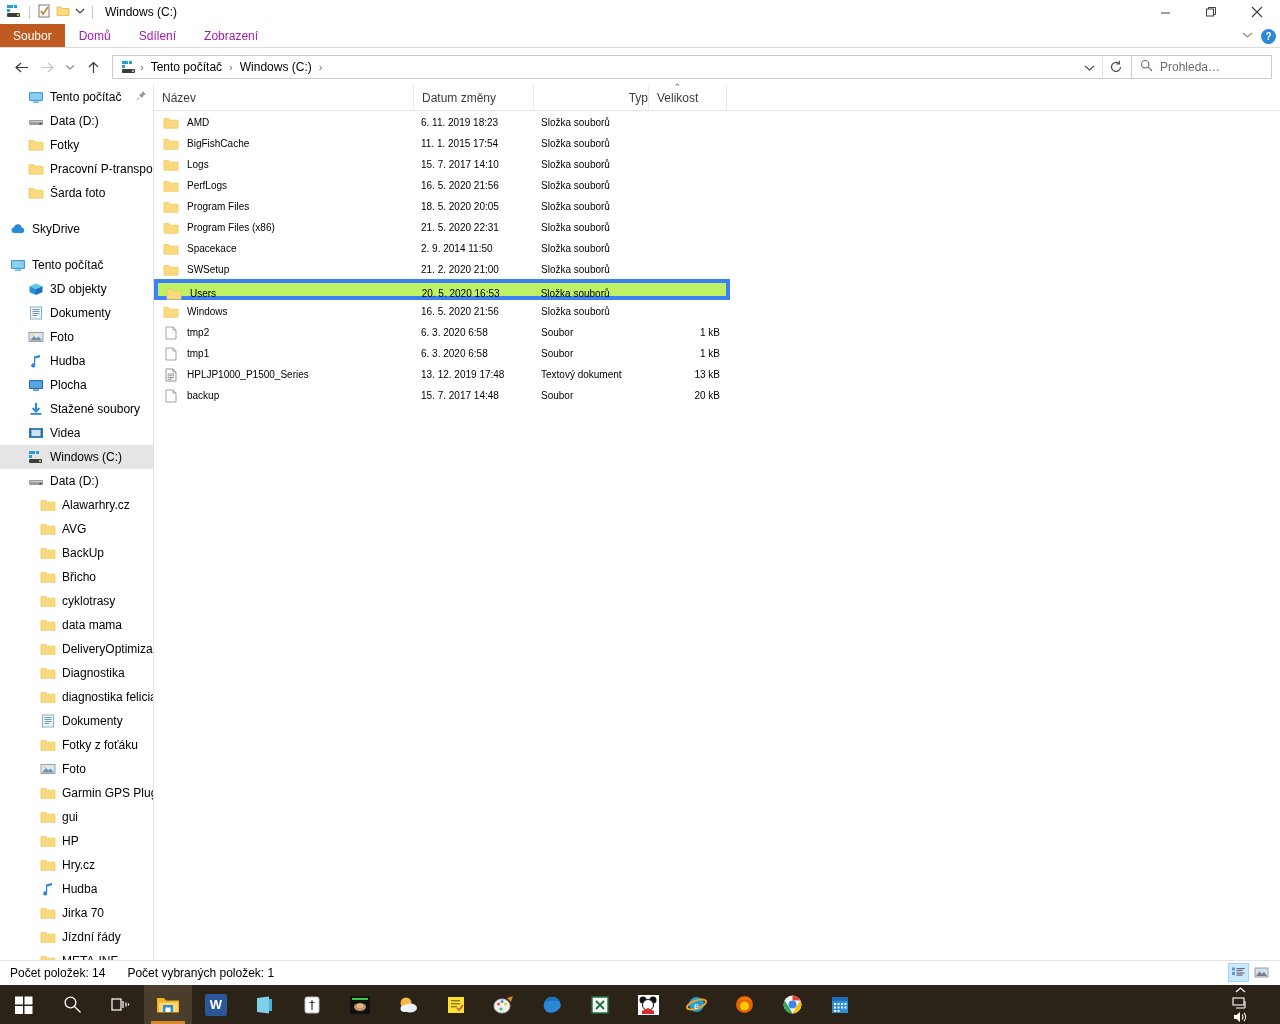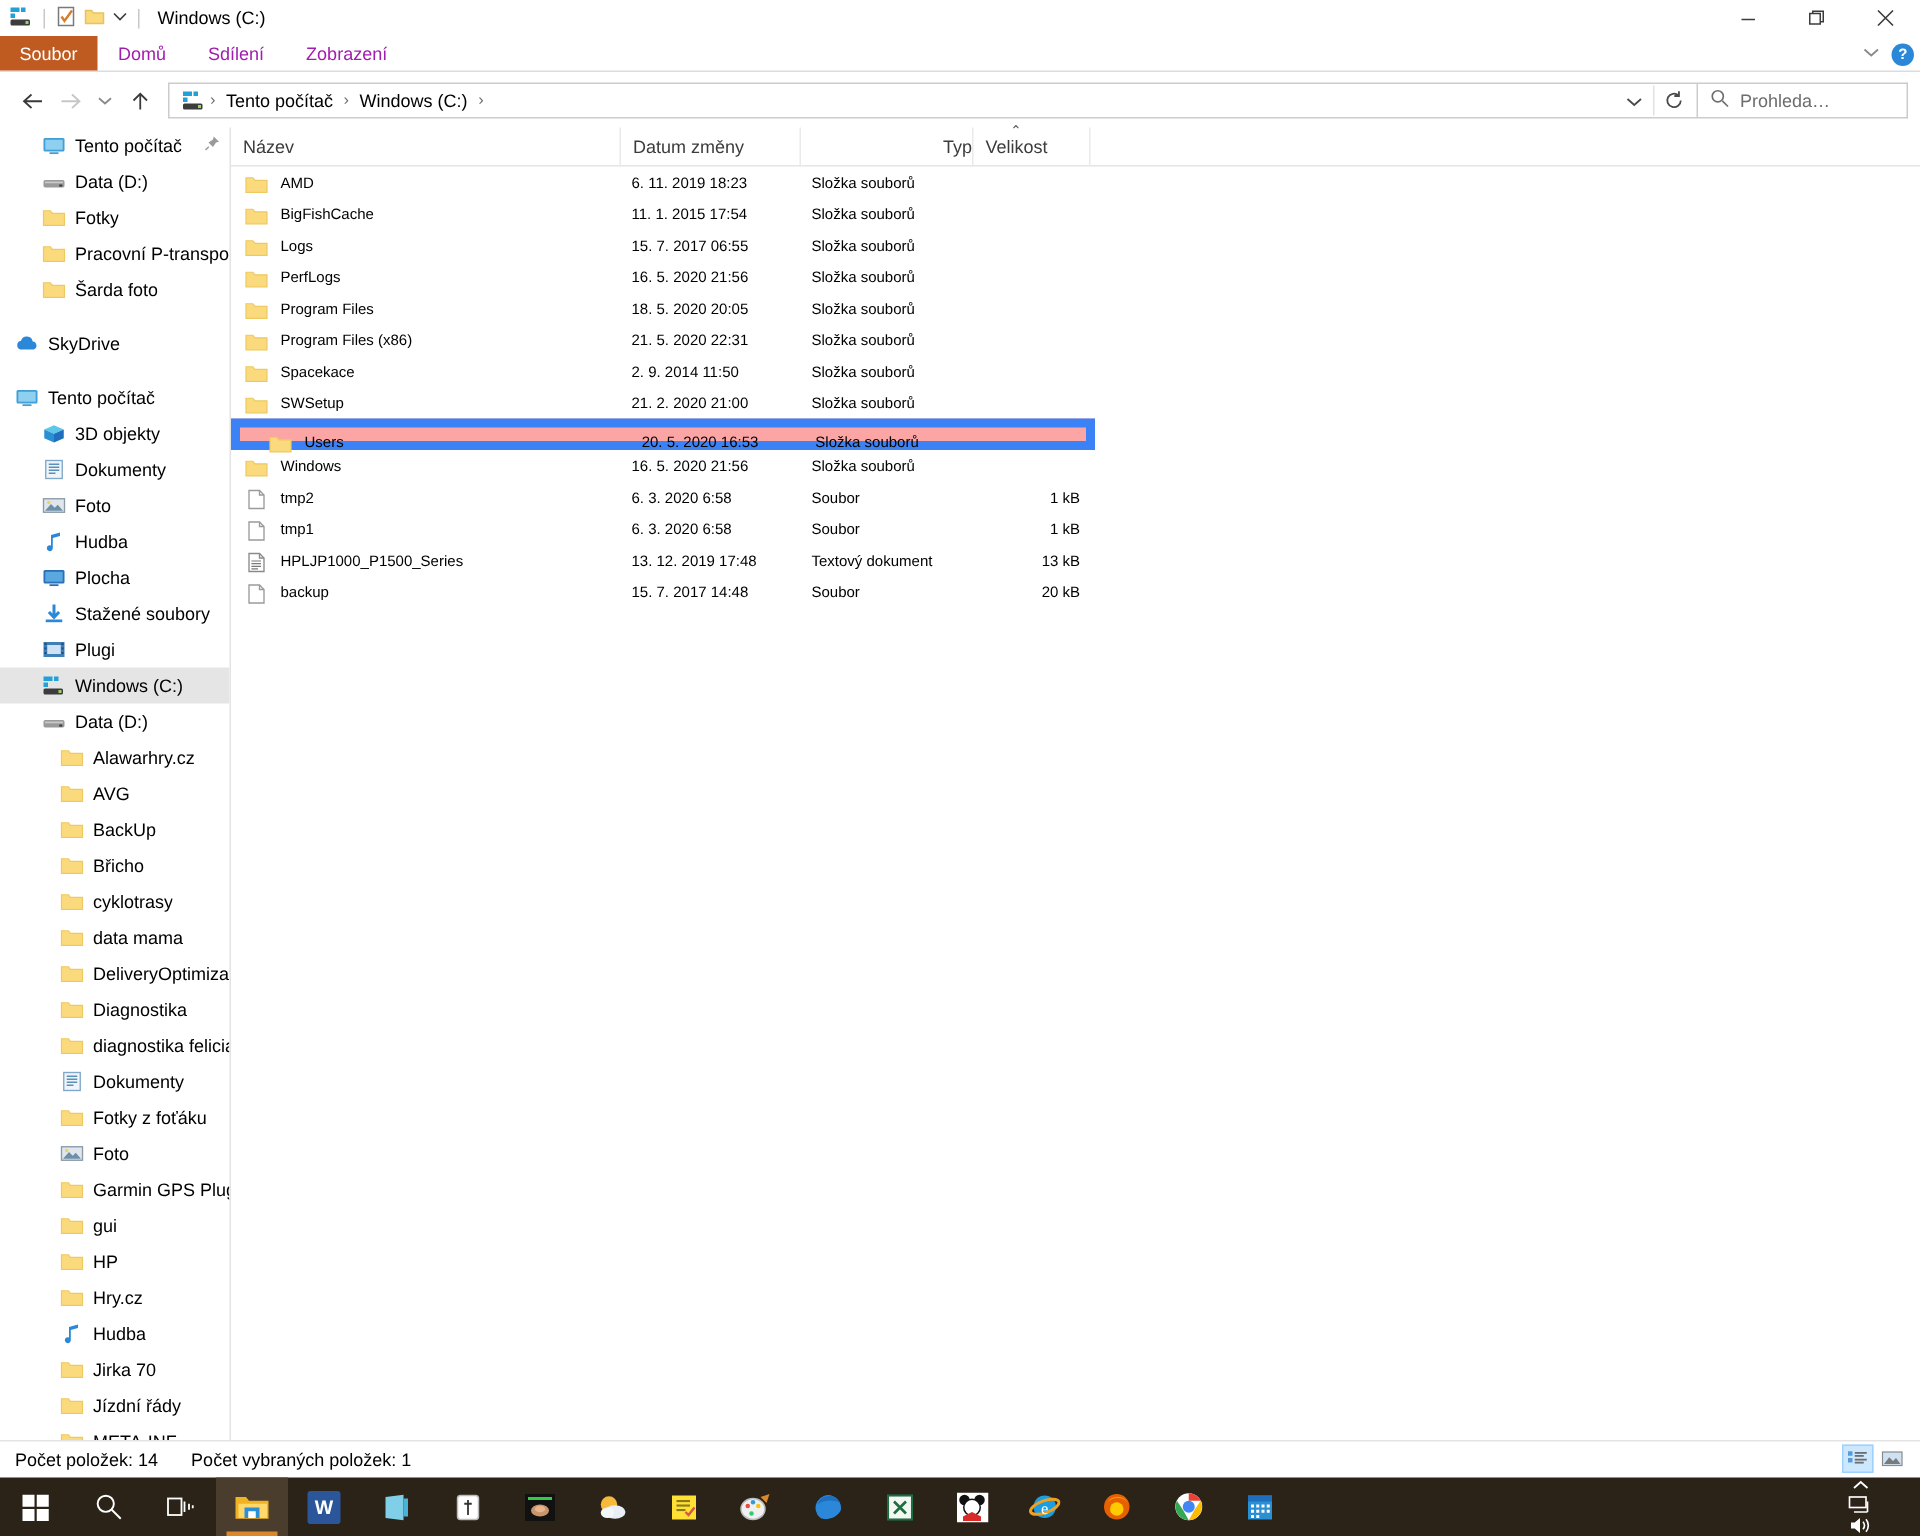--- a/index.html
+++ b/index.html
@@ -98,21 +98,21 @@
   .col .sortcaret { position: absolute; top: -3px; left: 50%; margin-left: -14px; color: #5a5a5a; font-size: 9px; }
   .col.c-name { width: 260px; }
   .col.c-date { width: 120px; }
   .col.c-type { width: 115px; justify-content: flex-end; }
   .col.c-size { width: 78px; }
   .rows { position: relative; }
   .row {
     height: 21px; display: flex; align-items: flex-start; font-size: 10px; color: #000;
     width: 576px; border: 1px solid transparent;
   }
-  .row.selected { background: #fca5a5; border: 6px solid #3b82f6; padding-left: 11px; }
+  .row.selected { background: #bef264; border: 4px solid #3b82f6; }
   .cell { display: flex; align-items: center; height: 21px; overflow: hidden; white-space: nowrap; }
   .cell.name { width: 260px; padding-left: 8px; gap: 8px; }
   .cell.date { width: 120px; padding-left: 6px; }
   .cell.type { width: 115px; padding-left: 6px; }
   .cell.size { width: 78px; padding-right: 8px; justify-content: flex-end; }
 
   
   .statusbar {
     position: absolute; top: 960px; left: 0; width: 1280px; height: 24px;
     background: #fff; border-top: 1px solid #e3e3e3;
@@ -414,21 +414,21 @@
                 <g fill="#1e4f7a">
                   <rect x="1.6" y="2.6" width="1.4" height="1.4"></rect>
                   <rect x="1.6" y="5.6" width="1.4" height="1.4"></rect>
                   <rect x="1.6" y="8.6" width="1.4" height="1.4"></rect>
                   <rect x="13" y="2.6" width="1.4" height="1.4"></rect>
                   <rect x="13" y="5.6" width="1.4" height="1.4"></rect>
                   <rect x="13" y="8.6" width="1.4" height="1.4"></rect>
                 </g>
               </svg>
             </span>
-            <span class="lbl">Plugi</span>
+            <span class="lbl">Videa</span>
           </div>
           <div class="tree-item ind1 selected">
             <span style="display: flex;">
               <svg width="16" height="14" viewBox="0 0 16 14">
                 <rect x="1" y="1" width="6" height="3" fill="#23a0d8"></rect>
                 <rect x="8" y="1" width="3" height="3" fill="#23a0d8"></rect>
                 <rect x="1" y="5" width="3" height="3" fill="#23a0d8"></rect>
                 <rect x="1" y="9" width="13" height="4" rx="1" fill="#3c3c3c"></rect>
                 <rect x="11" y="10" width="2" height="2" fill="#9ad36a"></rect>
               </svg>
@@ -672,21 +672,21 @@
           </div>
           <div class="row">
             <div class="cell name">
               <span style="display: flex;">
                 <svg width="16" height="14" viewBox="0 0 16 14">
                   <path d="M1 2.5 h4.6 l1.3 1.7 H15 v8 H1 z" fill="#fbd97d" stroke="#edc95f" stroke-width="0.8"></path>
                 </svg>
               </span>
               <span>Logs</span>
             </div>
-            <div class="cell date">15. 7. 2017 06:55</div>
+            <div class="cell date">15. 7. 2017 14:10</div>
             <div class="cell type">Složka souborů</div>
             <div class="cell size"></div>
           </div>
           <div class="row">
             <div class="cell name">
               <span style="display: flex;">
                 <svg width="16" height="14" viewBox="0 0 16 14">
                   <path d="M1 2.5 h4.6 l1.3 1.7 H15 v8 H1 z" fill="#fbd97d" stroke="#edc95f" stroke-width="0.8"></path>
                 </svg>
               </span>

